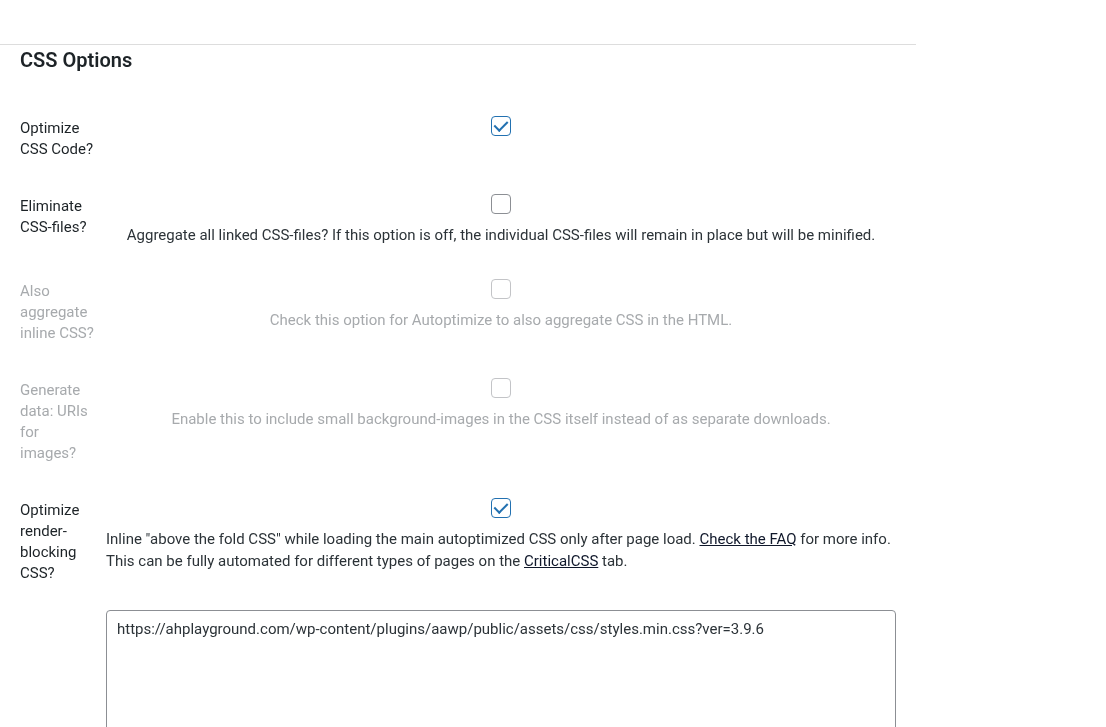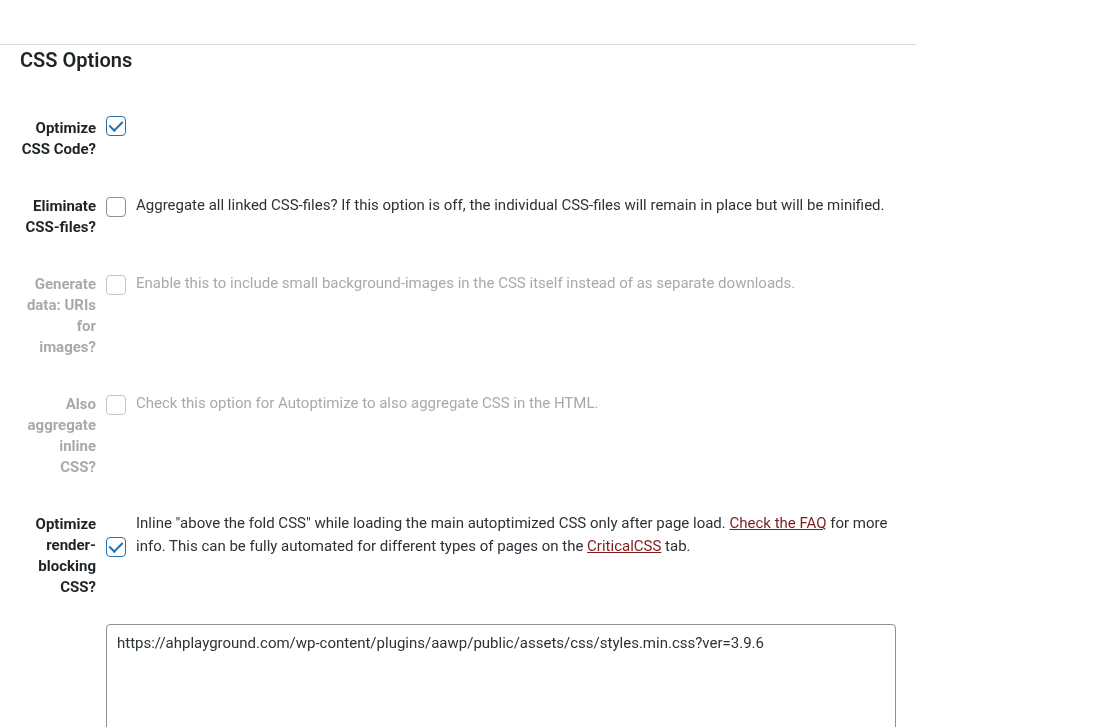--- a/index.html
+++ b/index.html
@@ -27,44 +27,45 @@
       margin-bottom: 28px;
     }
     .form-table {
       width: 100%;
       border-collapse: collapse;
     }
     .form-table tr {
       vertical-align: top;
     }
     .form-table th {
-      text-align: right;
-      font-weight: 700;
+      text-align: left;
+      font-weight: 400;
       width: 276px;
       padding: 18px 10px 18px 0;
       font-size: 15px;
       color: #1d2327;
       vertical-align: top;
       line-height: 1.4;
     }
     .form-table td {
       padding: 16px 0 16px 0;
       vertical-align: top;
       font-size: 15px;
       line-height: 1.5;
       color: #2c3338;
     }
     .form-table tr.disabled th,
     .form-table tr.disabled td {
       color: #a7aaad;
     }
     .desc-wrap {
       display: flex;
-      align-items: flex-end;
+      align-items: center;
       gap: 10px;
+      flex-direction: column;
     }
     .desc-text {
       flex: 1;
     }
     .checkbox {
       appearance: none;
       -webkit-appearance: none;
       width: 20px;
       height: 20px;
       border: 1.5px solid #8c8f94;
@@ -90,21 +91,21 @@
       transform: rotate(45deg);
       position: absolute;
       top: 1px;
     }
     .checkbox:disabled {
       border-color: #c3c4c7;
       background: #fff;
       cursor: not-allowed;
     }
     a.link {
-      color: #7f1d1d;
+      color: #0f172a;
       text-decoration: underline;
     }
     .textarea-row td {
       padding-top: 8px;
     }
     textarea.big-text {
       width: 790px;
       height: 240px;
       border: 1px solid #8c8f94;
       border-radius: 4px;
@@ -137,35 +138,35 @@
         <th>Eliminate CSS-files?</th>
         <td>
           <div class="desc-wrap">
             <input type="checkbox" class="checkbox" style="">
             <span class="desc-text">Aggregate all linked CSS-files? If this option is off, the individual CSS-files will remain in place but will be minified.</span>
           </div>
         </td>
       </tr>
 
       <tr class="disabled">
+        <th>Also aggregate inline CSS?</th>
+        <td>
+          <div class="desc-wrap">
+            <input type="checkbox" class="checkbox" disabled="" style="">
+            <span class="desc-text">Check this option for Autoptimize to also aggregate CSS in the HTML.</span>
+          </div>
+        </td>
+      </tr>
+
+      <tr class="disabled">
         <th>Generate data: URIs for images?</th>
         <td>
           <div class="desc-wrap">
             <input type="checkbox" class="checkbox" disabled="" style="">
             <span class="desc-text">Enable this to include small background-images in the CSS itself instead of as separate downloads.</span>
-          </div>
-        </td>
-      </tr>
-
-      <tr class="disabled">
-        <th>Also aggregate inline CSS?</th>
-        <td>
-          <div class="desc-wrap">
-            <input type="checkbox" class="checkbox" disabled="" style="">
-            <span class="desc-text">Check this option for Autoptimize to also aggregate CSS in the HTML.</span>
           </div>
         </td>
       </tr>
 
       <tr>
         <th>Optimize render-blocking CSS?</th>
         <td>
           <div class="desc-wrap">
             <input type="checkbox" class="checkbox" checked="" style="">
             <span class="desc-text"><span>Inline "above the fold CSS" while loading the main autoptimized CSS only after page load. </span><a href="#" class="link">Check the FAQ</a><span> for more info. This can be fully automated for different types of pages on the </span><a href="#" class="link">CriticalCSS</a><span> tab.</span></span>

